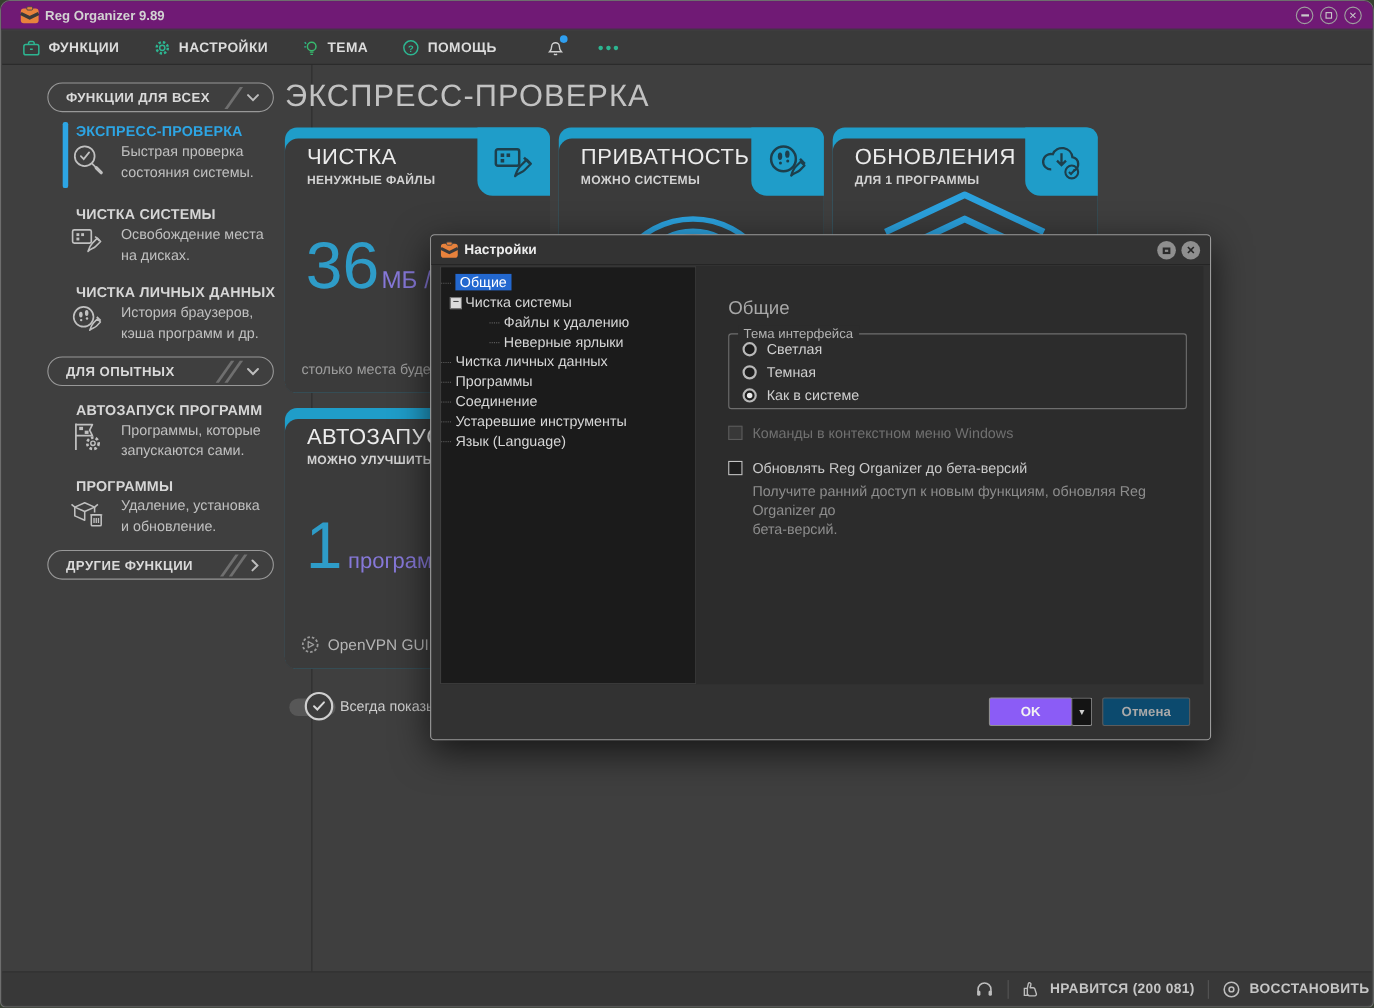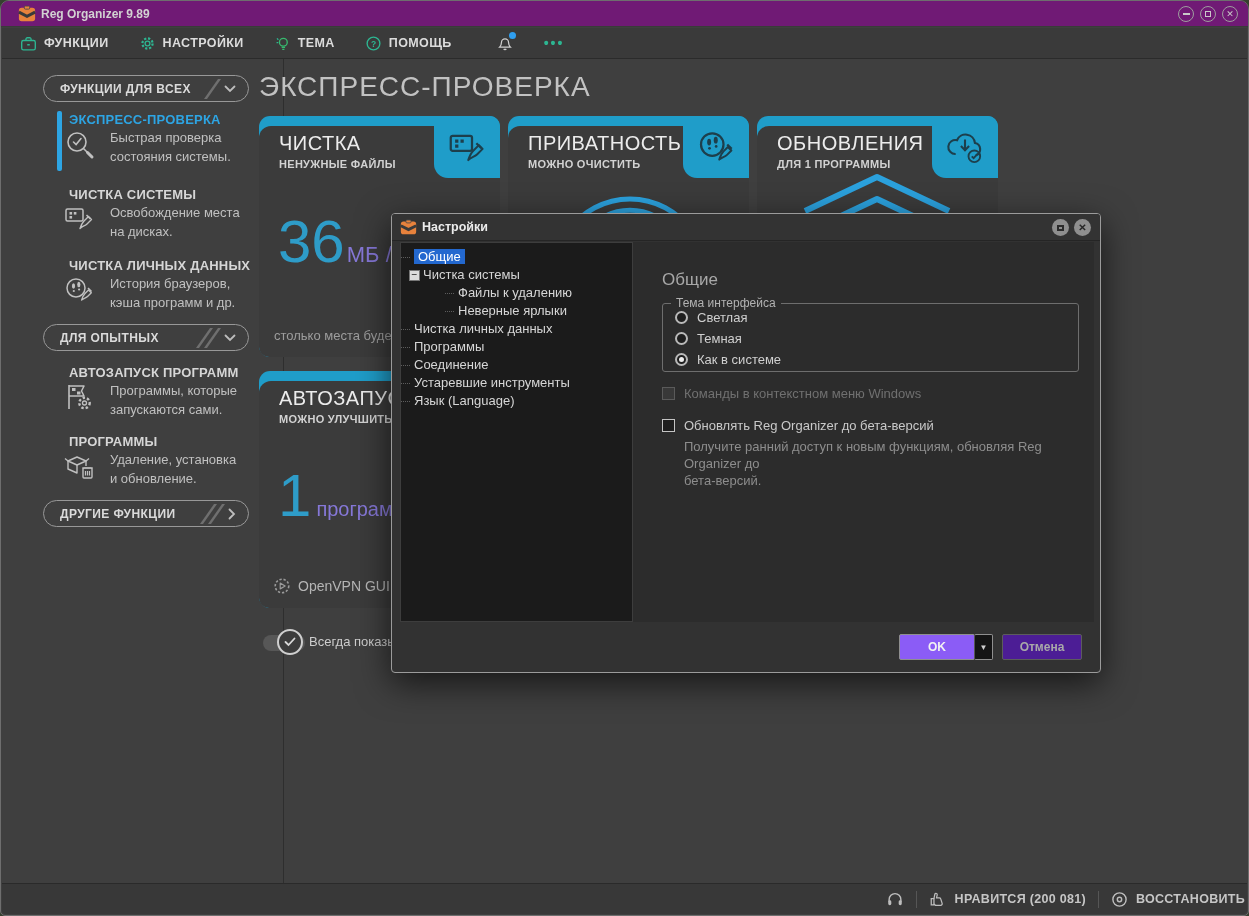--- a/index.html
+++ b/index.html
@@ -104,21 +104,21 @@
   .cb-row { position:absolute; left:29px; display:flex; align-items:center; gap:9px; font-size:13px; }
   .checkbox { width:13px; height:13px; border:1px solid #c4c4c4; background:#1e1e1e; }
   .checkbox.disabled { border-color:#5a5a5a; background:#383838; }
   .cb-note { position:absolute; left:51px; font-size:13px; color:#8d8d8d; line-height:17px; }
 
   .btn { position:absolute; height:26px; border-radius:2px; font-size:12px; font-weight:bold;
          display:flex; align-items:center; justify-content:center; }
   .btn-ok { left:507px; top:420px; width:76px; background:#8b5cf6; border:1px solid #8f8f8f; color:#f2f2f2; }
   .btn-ok-dd { left:582px; top:420px; width:19px; background:#141414; border:1px solid #8f8f8f; border-left:1px solid #555;
                color:#cfcfcf; font-size:8px; }
-  .btn-cancel { left:610px; top:420px; width:80px; background:#4c1d95; border:1px solid #5c5c5c; color:#a9a9a9; }
+  .btn-cancel { left:610px; top:420px; width:80px; background:#0c4a6e; border:1px solid #5c5c5c; color:#a9a9a9; }
 </style>
 </head>
 <body>
 
 <div class="win">
 
   <div class="titlebar">
     <svg class="abs" style="left:17px;top:4px" width="18" height="18" viewBox="0 0 20 20">
       <rect x="1" y="3" width="18" height="15" rx="3" fill="#e8823c"></rect>
       <path d="M1 8 L10 12.5 L19 8" stroke="#3a3a3a" stroke-width="3.4" fill="none"></path>
@@ -317,21 +317,21 @@
         <circle cx="13" cy="14" r="9" fill="none" stroke="currentColor" stroke-width="1.8"></circle>
         <ellipse cx="10.5" cy="12" rx="1.6" ry="2.7" fill="currentColor"></ellipse>
         <circle cx="10.8" cy="17" r="1.1" fill="currentColor"></circle>
         <ellipse cx="15.8" cy="10.5" rx="1.6" ry="2.7" fill="currentColor"></ellipse>
         <circle cx="16.1" cy="15.5" r="1.1" fill="currentColor"></circle>
         <path d="M25 14 l3.5 3.5" stroke="currentColor" stroke-width="1.8"></path>
         <path d="M22 19.5 l3.5-3.5 2.8 2.8 -3.5 3.5 c-1.8 1.8-4 1.8-6.2 3.8 .8-2.6 1.6-4.8 3.4-6.6z" fill="none" stroke="currentColor" stroke-width="1.6" stroke-linejoin="round"></path>
       </svg>
     </div>
     <span class="card-title">ПРИВАТНОСТЬ</span>
-    <span class="card-sub">МОЖНО ОЧИСТИТЬ</span>
+    <span class="card-sub">МОЖНО СИСТЕМЫ</span>
     <svg class="abs" style="left:47px;top:75px" width="150" height="46" viewBox="0 0 150 46">
       <path d="M15 38 A75 75 0 0 1 135 38" fill="none" stroke="#2ba1dd" stroke-width="5"></path>
       <path d="M32 40 A55 55 0 0 1 118 40" fill="none" stroke="#2ba1dd" stroke-width="5"></path>
     </svg>
   </div>
 
   <div class="card" style="left:756px;top:115px;height:241px">
     <div class="card-inner"></div>
     <div class="card-tab">
       <svg width="42" height="40" viewBox="0 0 36 32">

